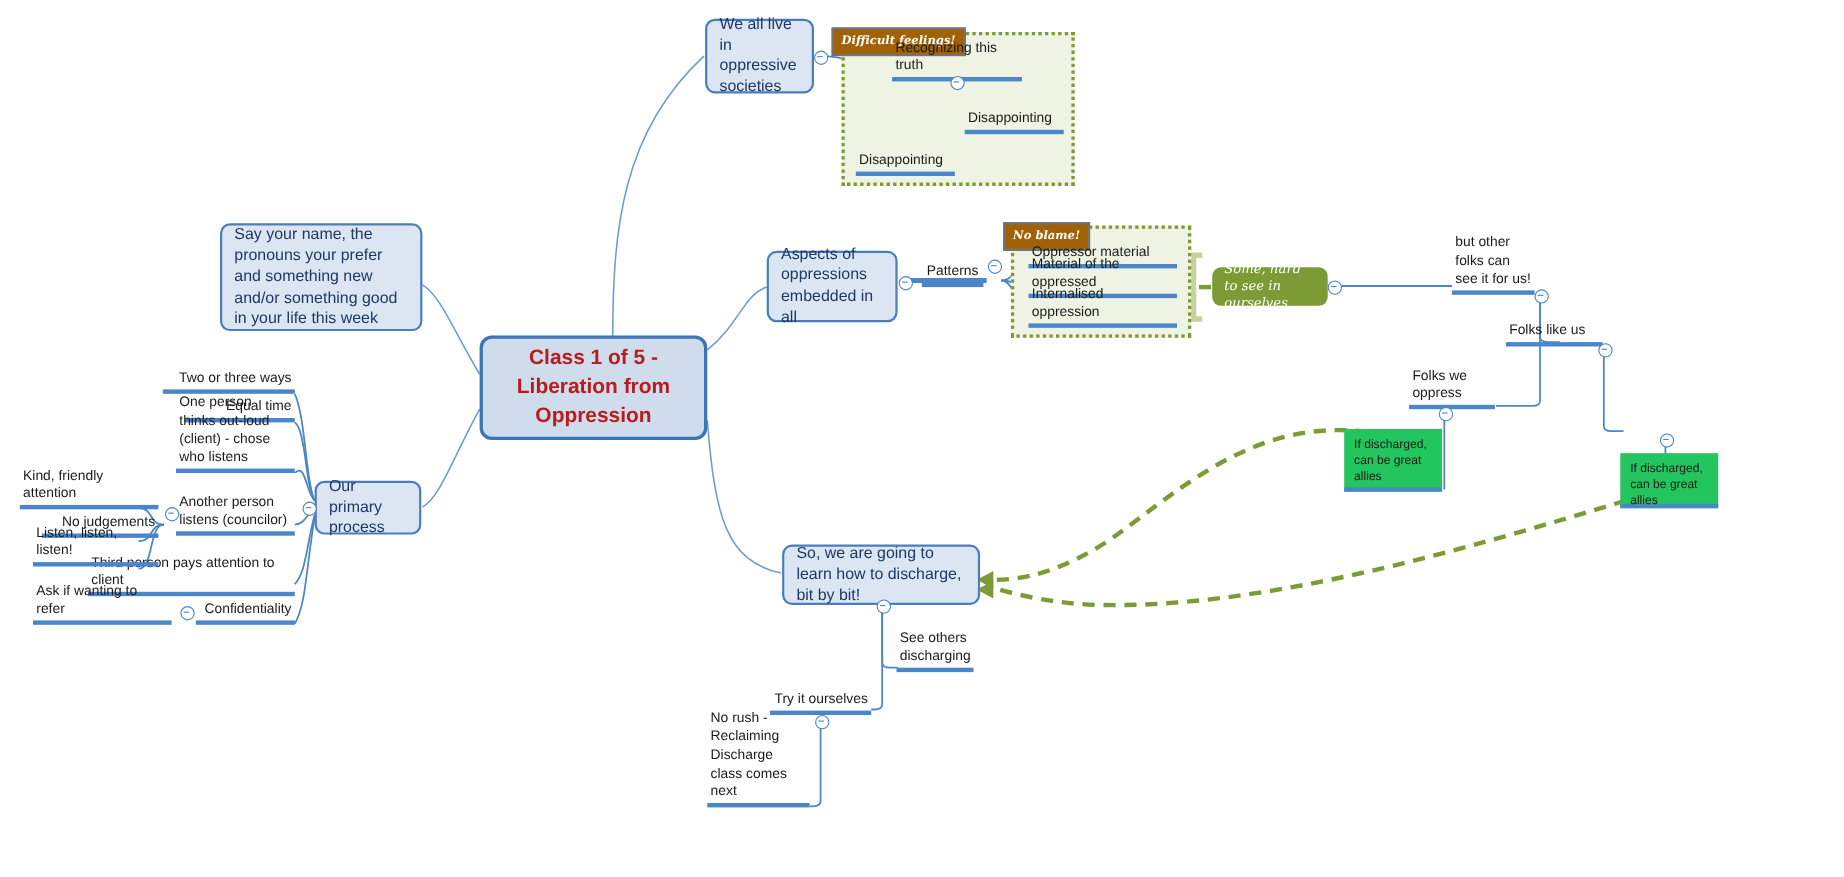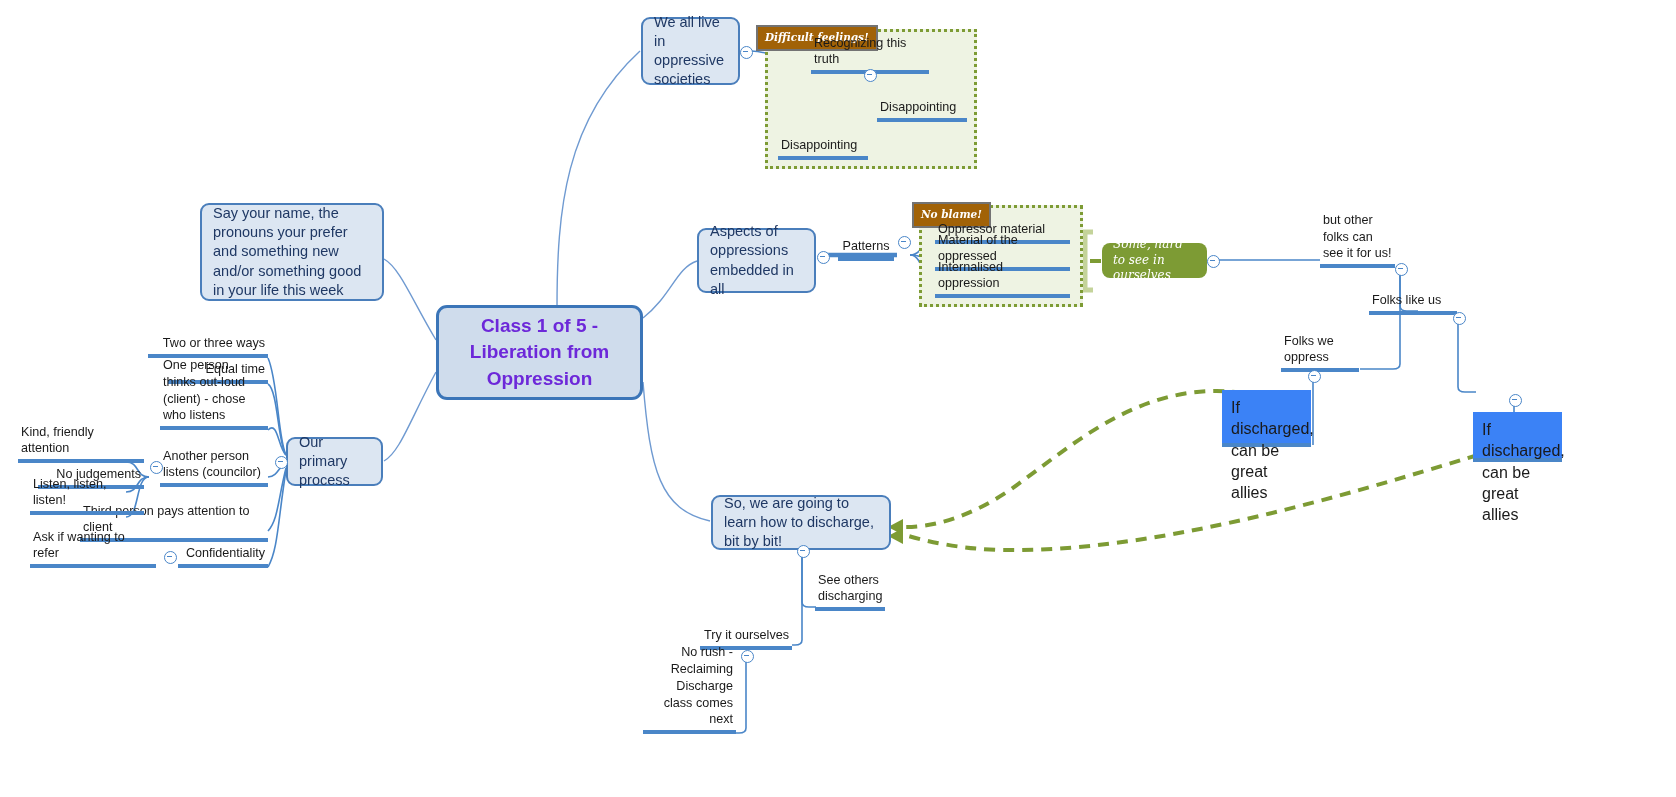--- a/index.html
+++ b/index.html
@@ -40,21 +40,21 @@
     display: flex;
     align-items: center;
   }
   .box.central {
     background: #cfdcec;
     border: 3px solid #3b75b8;
     border-radius: 11px;
     font-weight: bold;
     font-size: 19px;
     line-height: 1.38;
-    color: #6d28d9;
+    color: #b91c1c;
     text-align: center;
     justify-content: center;
   }
 
   
   .ul {
     position: absolute;
     box-sizing: border-box;
     font-size: 12.6px;
     line-height: 1.33;
@@ -65,23 +65,23 @@
     align-items: flex-end;
   }
   .ul.r { justify-content: flex-start; }
   .ul.l { justify-content: flex-end; }
   .ul.c { justify-content: center; }
 
   
   .note {
     position: absolute;
     box-sizing: border-box;
-    background: #3b82f6;
+    background: #22c55e;
     color: #1a1a1a;
-    font-size: 16px;
+    font-size: 11px;
     line-height: 1.33;
     padding: 7px 9px;
     border-bottom: 4px solid #4a86c8;
   }
 
   
   .callout {
     position: absolute;
     box-sizing: border-box;
     background: #7d9b34;
@@ -276,21 +276,21 @@
   <div class="ul l" style="left:178px; top:547px; width:90px; height:21px;">Confidentiality</div>
 
   <div class="ul l" style="left:18px; top:442px; width:126px; height:21px;">Kind, friendly attention</div>
   <div class="ul l" style="left:38px; top:468px; width:106px; height:21px;">No judgements</div>
   <div class="ul l" style="left:30px; top:494px; width:114px; height:21px;">Listen, listen, listen!</div>
 
   <div class="ul l" style="left:30px; top:547px; width:126px; height:21px;">Ask if wanting to refer</div>
 
   <div class="ul r" style="left:815px; top:575px; width:70px; height:36px;">See others discharging</div>
   <div class="ul l" style="left:700px; top:629px; width:92px; height:21px;">Try it ourselves</div>
-  <div class="ul l" style="left:643px; top:672px; width:93px; height:62px;text-align:right;">No rush - Reclaiming Discharge class comes next</div>
+  <div class="ul l" style="left:643px; top:672px; width:93px; height:62px;">No rush - Reclaiming Discharge class comes next</div>
 
   <div class="handle" style="left:745px; top:51px;"></div>
   <div class="handle" style="left:869px; top:74px;"></div>
   <div class="handle" style="left:822px; top:256px;"></div>
   <div class="handle" style="left:903px; top:241px;"></div>
   <div class="handle" style="left:1212px; top:260px;"></div>
   <div class="handle" style="left:1400px; top:268px;"></div>
   <div class="handle" style="left:1458px; top:317px;"></div>
   <div class="handle" style="left:1313px; top:375px;"></div>
   <div class="handle" style="left:1514px; top:399px;"></div>

